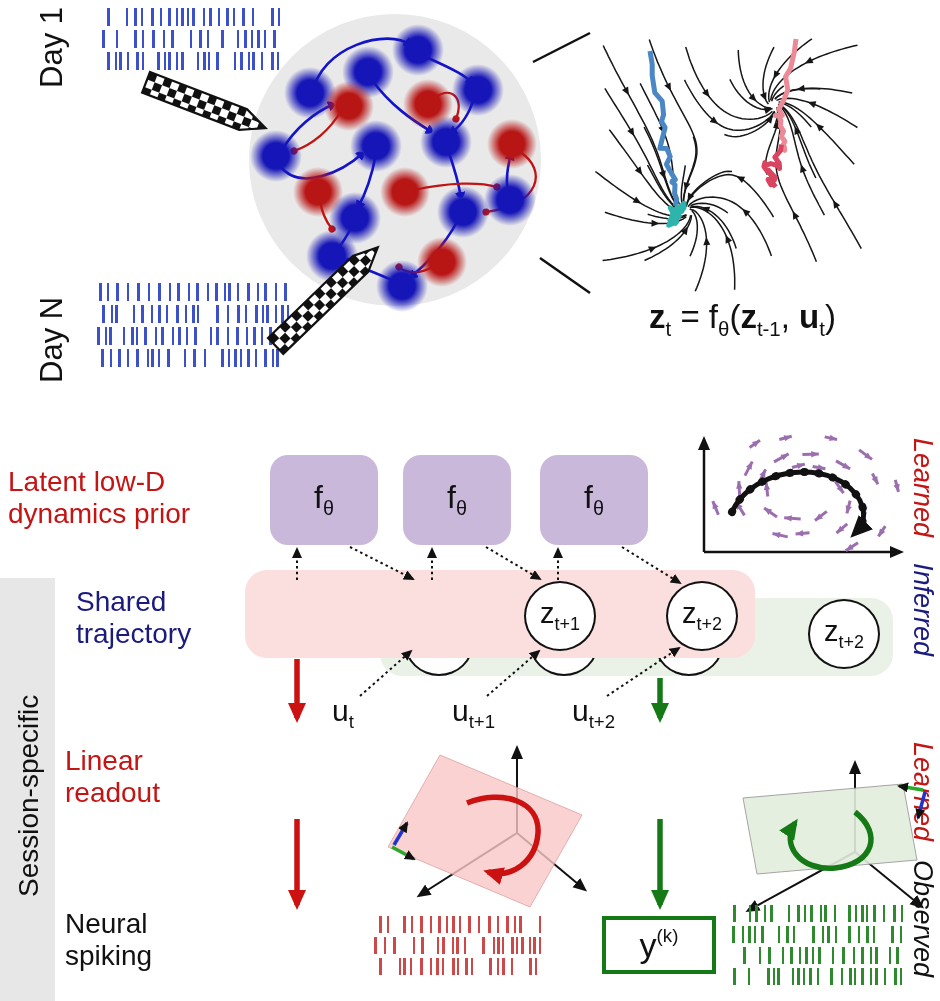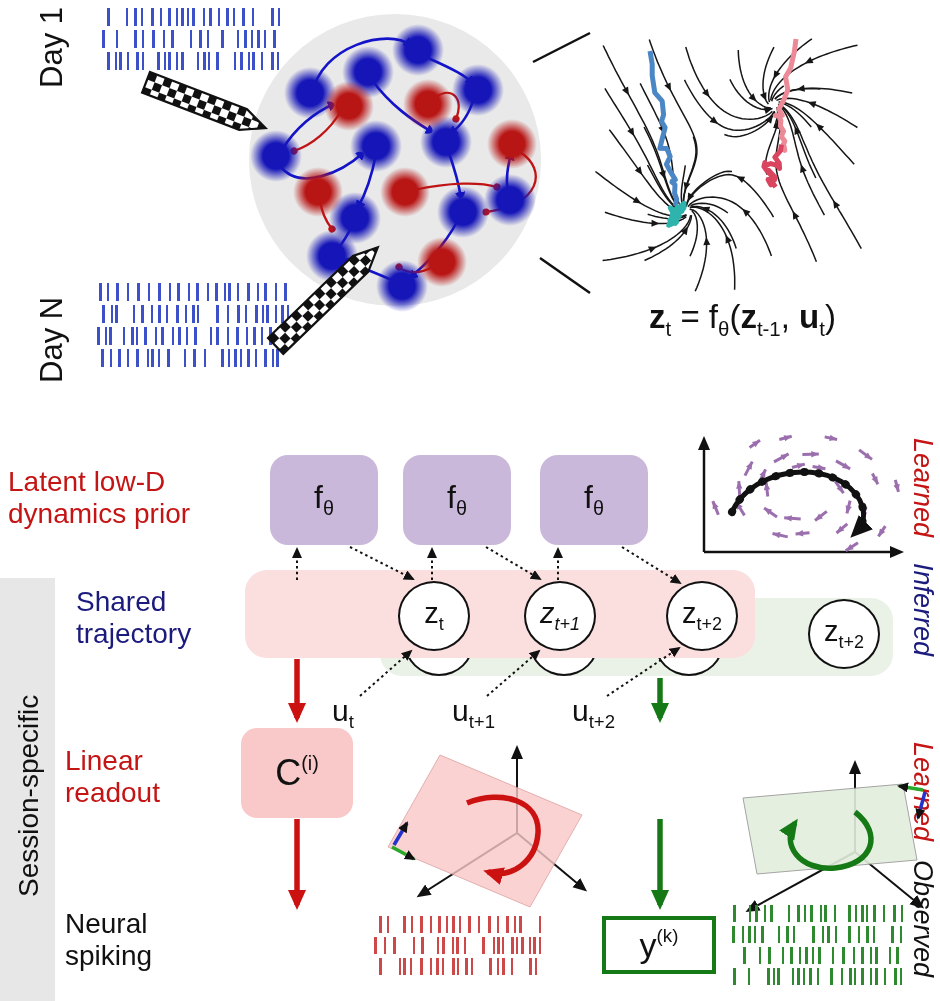--- a/index.html
+++ b/index.html
@@ -497,40 +497,34 @@
         <path d="M0 0 L-7.5 3.2 L-7.5 -3.2 Z" fill="#9b6fae" transform="translate(151.1,15.5) rotate(12.0)"></path>
         <line x1="173.1" y1="25.9" x2="186.0" y2="35.4" stroke="#9b6fae" stroke-width="3"></line>
         <path d="M0 0 L-7.5 3.2 L-7.5 -3.2 Z" fill="#9b6fae" transform="translate(186.0,35.4) rotate(36.2)"></path>
         <line x1="209.3" y1="55.9" x2="212.5" y2="67.9" stroke="#9b6fae" stroke-width="3"></line>
         <path d="M0 0 L-7.5 3.2 L-7.5 -3.2 Z" fill="#9b6fae" transform="translate(212.5,67.9) rotate(75.2)"></path>
       </g>
     <path d="M46 88 C 62 52 118 36 156 58 C 178 72 184 94 170 108" fill="none" stroke="#111" stroke-width="5" marker-end="url(#axb)"></path>
     <path d="M46 88 C 62 52 118 36 156 58 C 178 72 184 94 170 108" fill="none" stroke="#111" stroke-width="8" stroke-linecap="round" stroke-dasharray="0.5 14"></path>
   </svg>
 
-  <div class="znode" style="left:398px;top:581px;z-index:6;">
-      <span><span>z</span><sub>t</sub></span>
-    </div>
-  <div class="znode" style="left:524px;top:581px;z-index:6;font-style:italic;">
+  <div class="znode" style="left:524px;top:581px;z-index:6;">
       <span><span>z</span><sub>t+1</sub></span>
     </div>
   <div class="znode" style="left:666px;top:581px;z-index:6;">
       <span><span>z</span><sub>t+2</sub></span>
     </div>
   <div class="znode" style="left:808px;top:599px;z-index:6;">
       <span><span>z</span><sub>t+2</sub></span>
     </div>
 
   <div class="ulabel" style="left:332px;top:694px;"><span>u</span><sub>t</sub></div>
   <div class="ulabel" style="left:452px;top:694px;"><span>u</span><sub>t+1</sub></div>
   <div class="ulabel" style="left:572px;top:694px;"><span>u</span><sub>t+2</sub></div>
 
-  <div class="cbox" style="left:241px;top:728px;background:var(--pink_box);z-index:7;">
-      <span><span>C</span><sup>(i)</sup></span>
-    </div>
 
   <svg style="left:352px;top:735px;" width="240" height="185" viewBox="0 0 240 185">
     <line x1="165" y1="98" x2="165" y2="14" stroke="#111" stroke-width="2" marker-end="url(#ax)"></line>
     <line x1="165" y1="98" x2="68" y2="160" stroke="#111" stroke-width="2" marker-end="url(#ax)"></line>
     <line x1="165" y1="98" x2="232" y2="154" stroke="#111" stroke-width="2" marker-end="url(#ax)"></line>
     <polygon points="88,20 230,80 178,172 36,112" fill="var(--pink_box)" opacity="0.8" stroke="#dc9a9a" stroke-width="1"></polygon>
     <path d="M115 68 C 150 54 188 66 186 98 C 184 126 160 144 136 137" fill="none" stroke="var(--red)" stroke-width="5.5" marker-end="url(#ar)"></path>
     <line x1="42" y1="110" x2="55" y2="88" stroke="#2233cc" stroke-width="3.5" marker-end="url(#ab)"></line>
     <line x1="40" y1="112" x2="62" y2="124" stroke="#2aa82a" stroke-width="3.5" marker-end="url(#ab)"></line>
   </svg>

